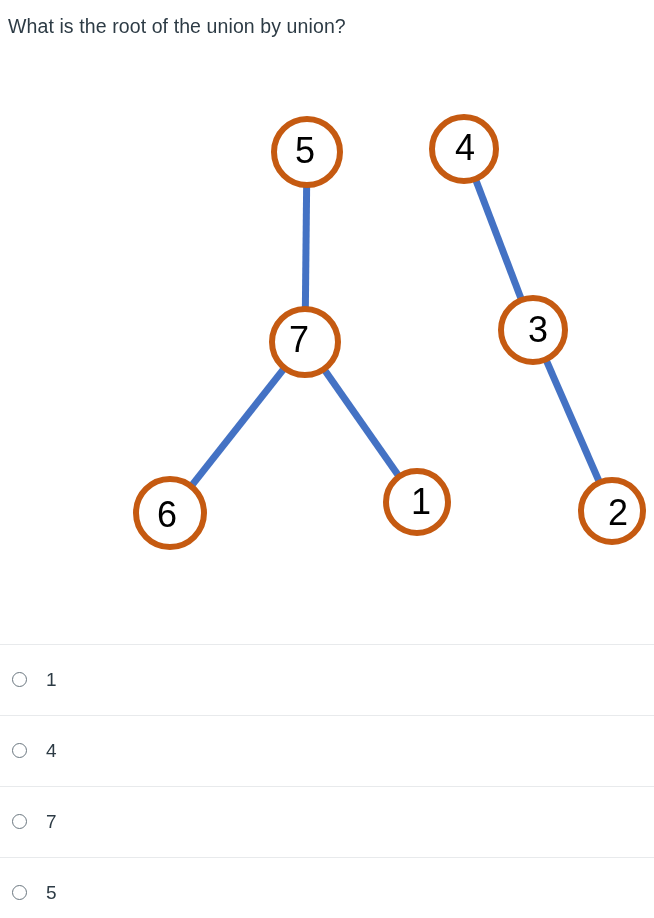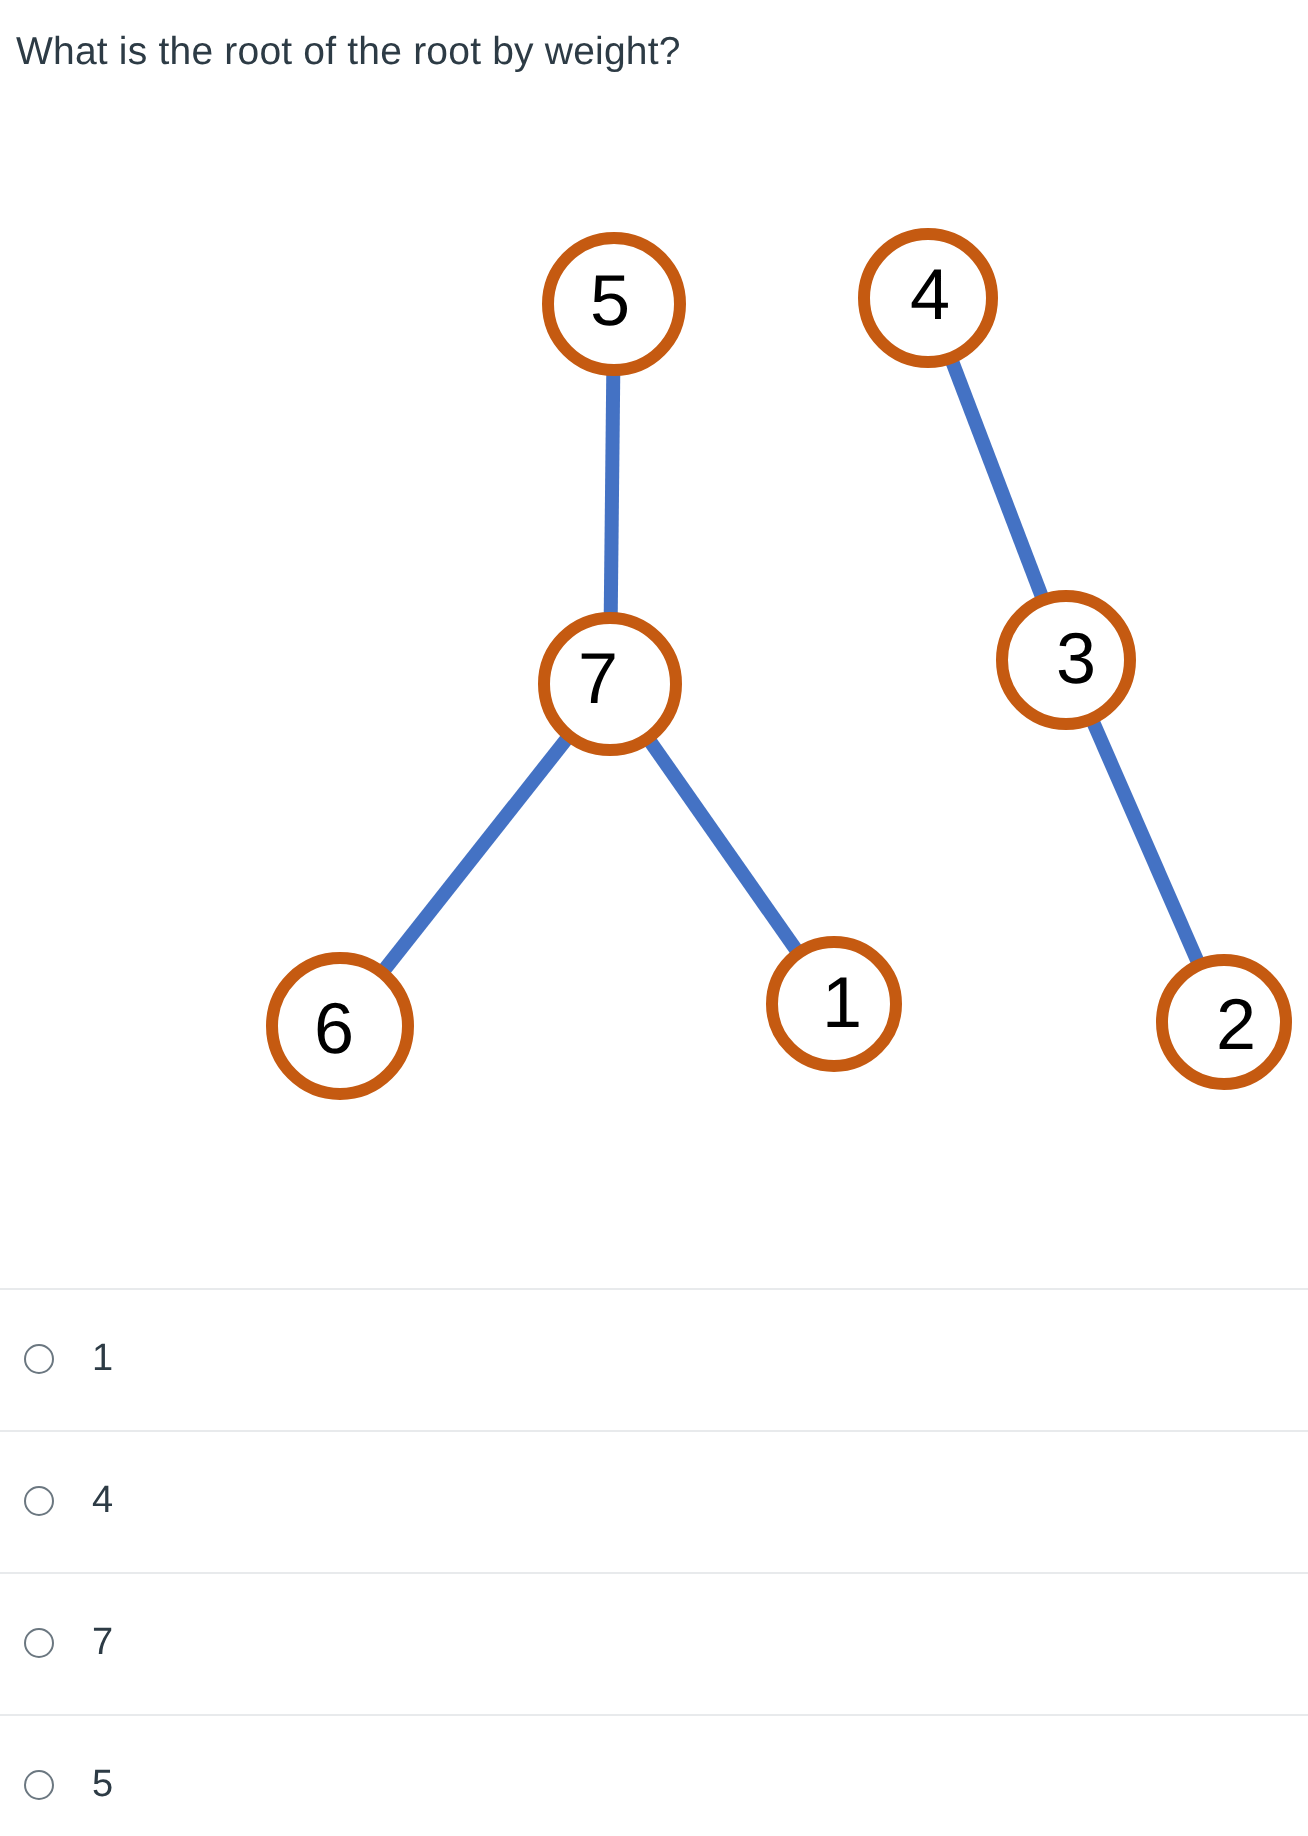--- a/index.html
+++ b/index.html
@@ -92,21 +92,21 @@
     left: 46px;
     top: 22px;
     font-size: 19px;
     line-height: 26px;
     color: #2D3B45;
   }
 </style>
 </head>
 <body>
 
-<div id="question-prompt">What is the root of the root by weight?</div>
+<div id="question-prompt">What is the root of the union by union?</div>
 
 <div id="graph-diagram">
   <svg id="graph-svg" viewBox="0 0 654 520" xmlns="http://www.w3.org/2000/svg">
     <g id="edge-layer">
         <line x1="306.6631765547986" y1="105.99822729412932" x2="305.3368234452014" y2="232.00177270587068" class="graph-edge" stroke="#4472C4"></line>
         <line x1="285.1713827654713" y1="289.11624849706965" x2="190.44826152310767" y2="409.0988687373969" class="graph-edge" stroke="#4472C4"></line>
         <line x1="323.3507950196265" y1="290.2154214566093" x2="399.79612966910014" y2="399.4230423844288" class="graph-edge" stroke="#4472C4"></line>
         <line x1="475.0425098420972" y1="99.96658378868979" x2="521.9574901579028" y2="223.0334162113102" class="graph-edge" stroke="#4472C4"></line>
         <line x1="545.4006755879751" y1="280.4116744483988" x2="599.9993462051854" y2="405.5048311789689" class="graph-edge" stroke="#4472C4"></line>
       </g>

